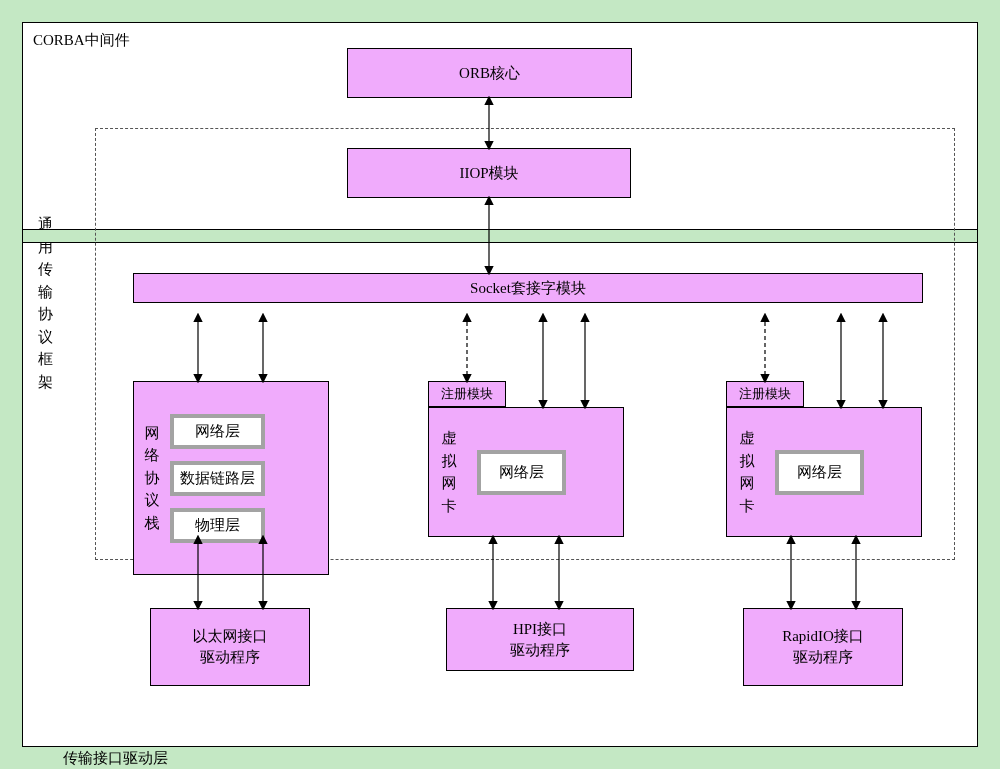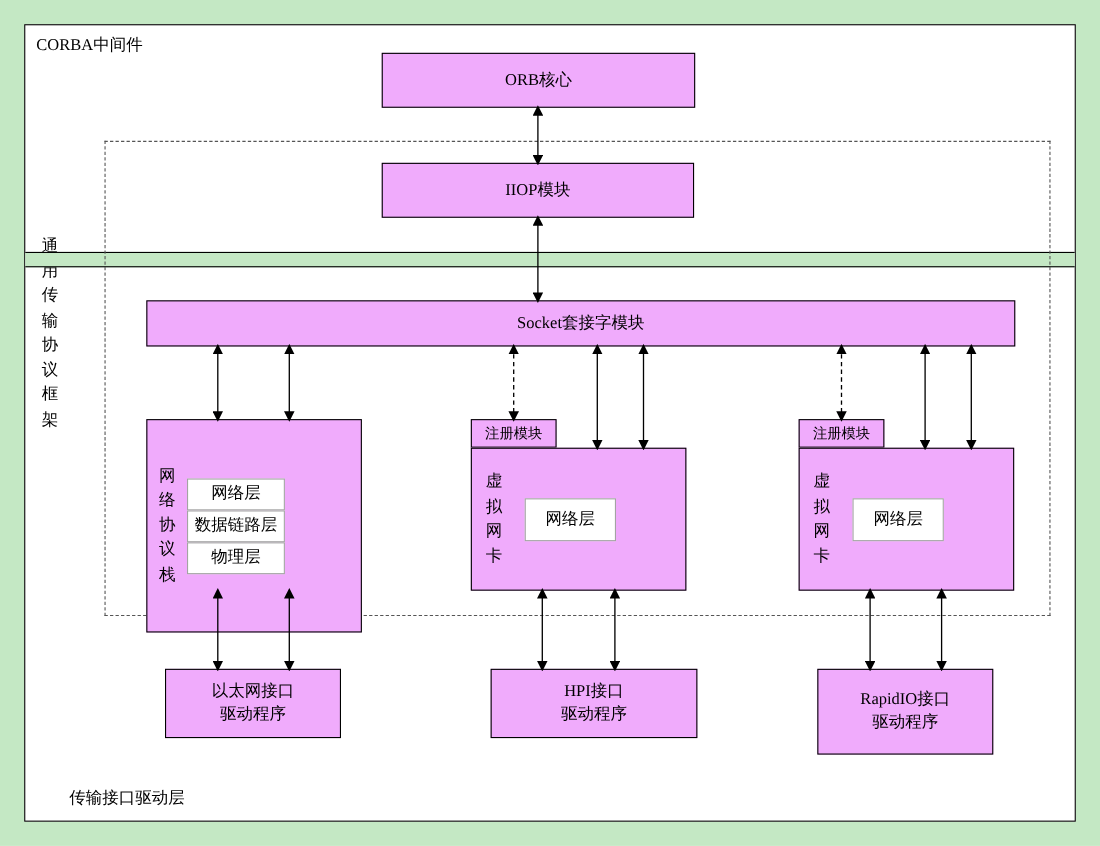--- a/index.html
+++ b/index.html
@@ -45,24 +45,24 @@
     justify-content: center;
     text-align: center;
     background: #f0abfc;
     line-height: 1.4;
   }
   .dashed {
     position: absolute;
     border: 1px dashed #555;
   }
   .inner-box {
-    border: 1px solid #a3a3a3;
+    border: 4px solid #a3a3a3;
     text-align: center;
     padding: 3px 6px;
-    margin: 0 0;
+    margin: 12px 0;
     background: #fff;
   }
   svg.arrows {
     position: absolute;
     left: 0;
     top: 0;
     width: 100%;
     height: 100%;
     pointer-events: none;
   }
@@ -95,21 +95,21 @@
   <div class="dashed" style="left:72px; top:105px; width:860px; height:432px;"></div>
 
   <div class="box" style="left:324px; top:25px; width:285px; height:50px;">
     <span>ORB核心</span>
   </div>
 
   <div class="box" style="left:324px; top:125px; width:284px; height:50px;">
     <span>IIOP模块</span>
   </div>
 
-  <div class="box" style="left:110px; top:250px; width:790px; height:42px;">
+  <div class="box" style="left:110px; top:250px; width:790px; height:30px;">
     <span>Socket套接字模块</span>
   </div>
 
   <div class="box" style="left:110px; top:358px; width:196px; height:194px; justify-content:flex-start; padding-left:10px;">
     <span class="stack-vlabel">网络协议栈</span>
     <span class="stack-boxes">
       <div class="inner-box">网络层</div>
       <div class="inner-box">数据链路层</div>
       <div class="inner-box">物理层</div>
     </span>
@@ -130,34 +130,34 @@
     <span>注册模块</span>
   </div>
 
   <div class="box" style="left:703px; top:384px; width:196px; height:130px; justify-content:flex-start; padding-left:12px;">
     <span class="stack-vlabel">虚拟网卡</span>
     <span class="stack-boxes" style="margin-left:20px;">
       <div class="inner-box" style="padding:8px 18px;">网络层</div>
     </span>
   </div>
 
-  <div class="box" style="left:127px; top:585px; width:160px; height:63px; white-space:pre-line;">
+  <div class="box" style="left:127px; top:585px; width:160px; height:78px; white-space:pre-line;">
     <span>以太网接口
 驱动程序</span>
   </div>
   <div class="box" style="left:423px; top:585px; width:188px; height:63px; white-space:pre-line;">
     <span>HPI接口
 驱动程序</span>
   </div>
   <div class="box" style="left:720px; top:585px; width:160px; height:78px; white-space:pre-line;">
     <span>RapidIO接口
 驱动程序</span>
   </div>
 
-  <div style="position:absolute; left:40px; top:693px;">传输接口驱动层</div>
+  <div style="position:absolute; left:40px; top:726px;">传输接口驱动层</div>
 
   <svg class="arrows">
     <defs>
       <marker id="ah" markerWidth="8" markerHeight="8" refX="6" refY="4" orient="auto">
         <path d="M0,0 L8,4 L0,8 Z" fill="#000"></path>
       </marker>
       <marker id="ahs" markerWidth="8" markerHeight="8" refX="2" refY="4" orient="auto">
         <path d="M8,0 L0,4 L8,8 Z" fill="#000"></path>
       </marker>
     </defs>

